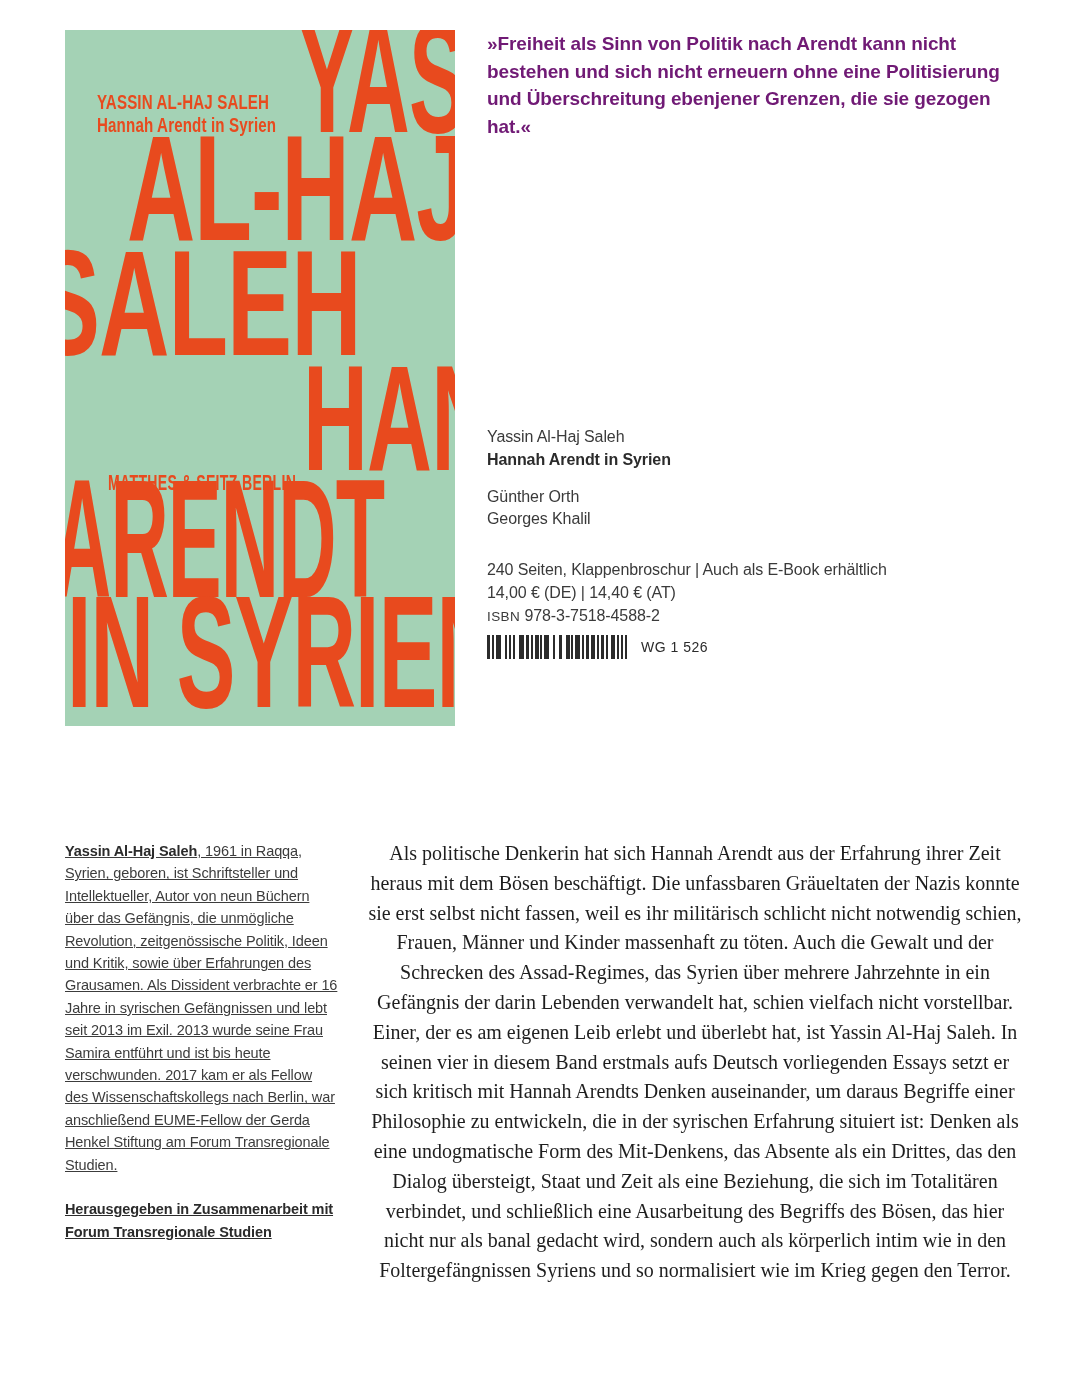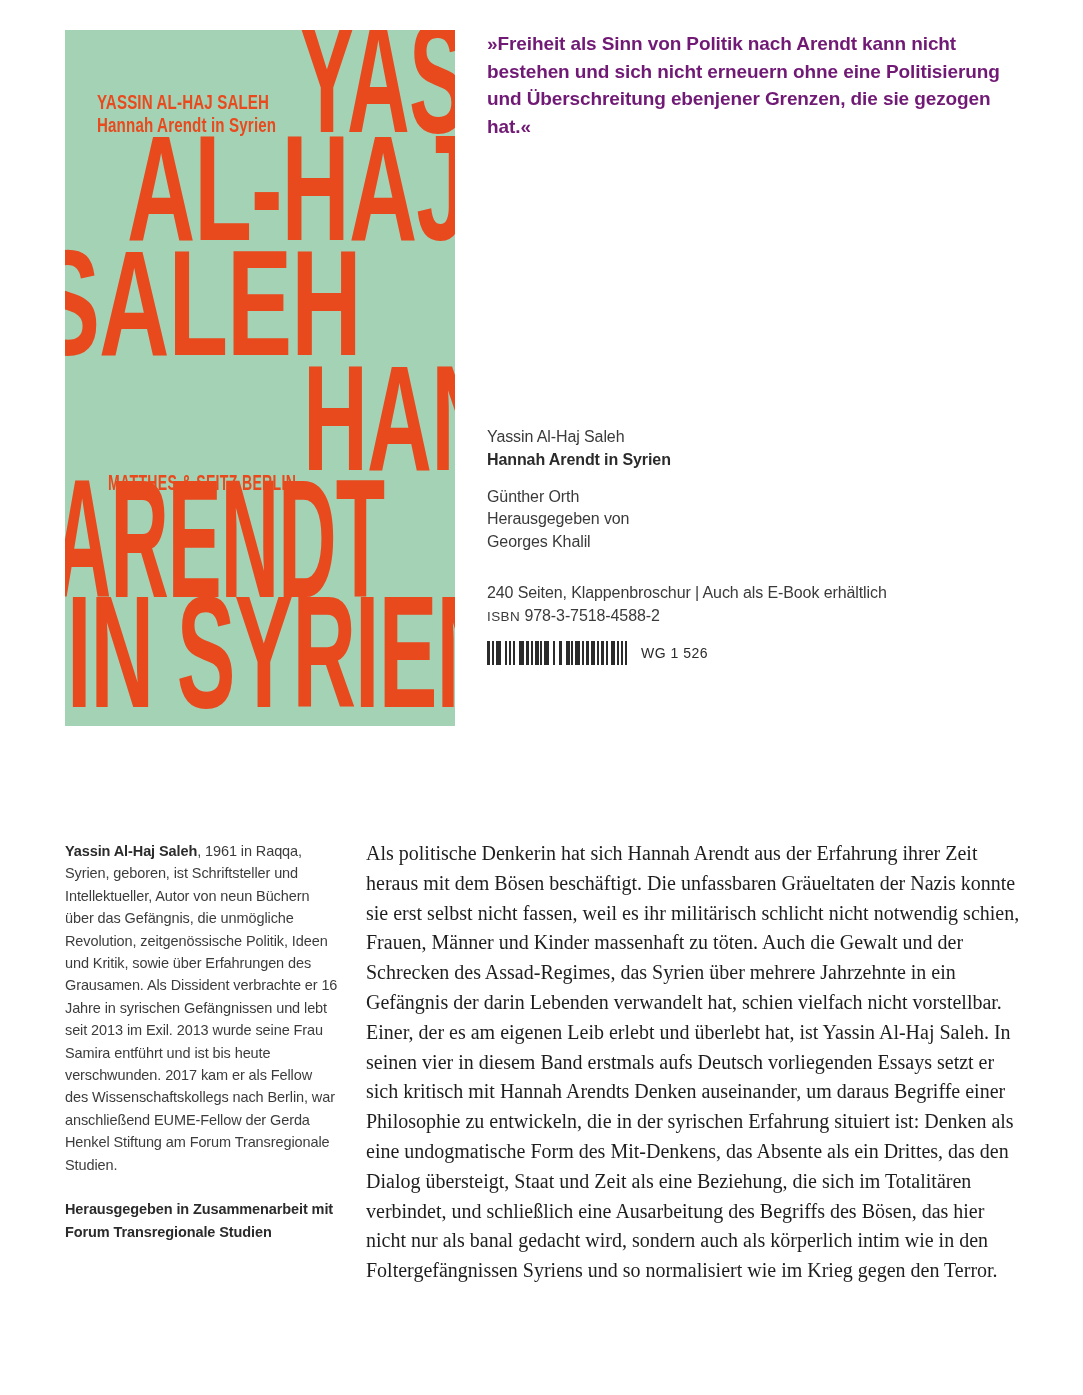--- a/index.html
+++ b/index.html
@@ -46,38 +46,38 @@
 
   
   .info {
     position:absolute; left:487px; top:426px; width:440px;
     font-size:16px; line-height:22.8px; color:#3a3a3a;
     letter-spacing:-0.1px;
   }
   .info .b { font-weight:700; color:#2b2b2b; }
   .info .gap { height:14px; }
   .isbn-label { font-size:13.5px; letter-spacing:0.4px; }
-  .barcode-row { margin-top:12px; display:flex; align-items:flex-end; gap:14px; }
+  .barcode-row { margin-top:6px; display:flex; align-items:flex-end; gap:14px; }
   .wg { font-size:14px; letter-spacing:0.5px; color:#2b2b2b; }
 
   
   .bio-col {
     position:absolute; left:65px; top:840px; width:274px;
     font-size:14.5px; line-height:22.4px; color:#3c3c3c;
     letter-spacing:-0.1px;
   }
-  .bio-col p { margin-bottom:22px; }
+  .bio-col p { margin-bottom:22px;text-decoration:underline; }
   .bio-col .b { font-weight:700; color:#2b2b2b; }
   .note { font-weight:700; color:#2b2b2b; }
 
   .desc-col {
     position:absolute; left:366px; top:839px; width:658px;
     font-family:"Liberation Serif", serif;
     font-size:20px; line-height:29.8px; color:#1e1e1e;
-    text-align:left;
+    text-align:center;
   }
 </style>
 </head>
 <body>
 
 <div class="page">
 
   <div class="cover" style="background: rgb(164, 210, 181);">
     <div class="bw bw1" style="color: rgb(232, 74, 30);">YASSIN</div>
     <div class="cover-small" style="color: rgb(232, 74, 30);">
@@ -92,25 +92,25 @@
     <div class="bw bw6" style="color: rgb(232, 74, 30);">IN SYRIEN</div>
   </div>
 
   <div class="quote">»Freiheit als Sinn von Politik nach Arendt kann nicht bestehen und sich nicht erneuern ohne eine Politisierung und Überschreitung ebenjener Grenzen, die sie gezogen hat.«</div>
 
   <div class="info">
     <div>Yassin Al-Haj Saleh</div>
     <div class="b">Hannah Arendt in Syrien</div>
     <div class="gap"></div>
     <div>Günther Orth</div>
-    <div>Herausgegeben von</div>
     <div>Georges Khalil</div>
     <div class="gap"></div>
     <div class="gap"></div>
     <div>240 Seiten, Klappenbroschur | Auch als E-Book erhältlich</div>
+    <div>14,00 € (DE) | 14,40 € (AT)</div>
     <div>
       <span class="isbn-label">ISBN</span>
       <span>978-3-7518-4588-2</span>
     </div>
     <div class="barcode-row">
       <svg width="140" height="24" viewBox="0 0 140 24" aria-hidden="true">
         <g fill="#2b2b2b">
           <rect x="0" y="0" width="3" height="24"></rect>
             <rect x="5" y="0" width="2" height="24"></rect>
           <rect x="9" y="0" width="5" height="24"></rect>

